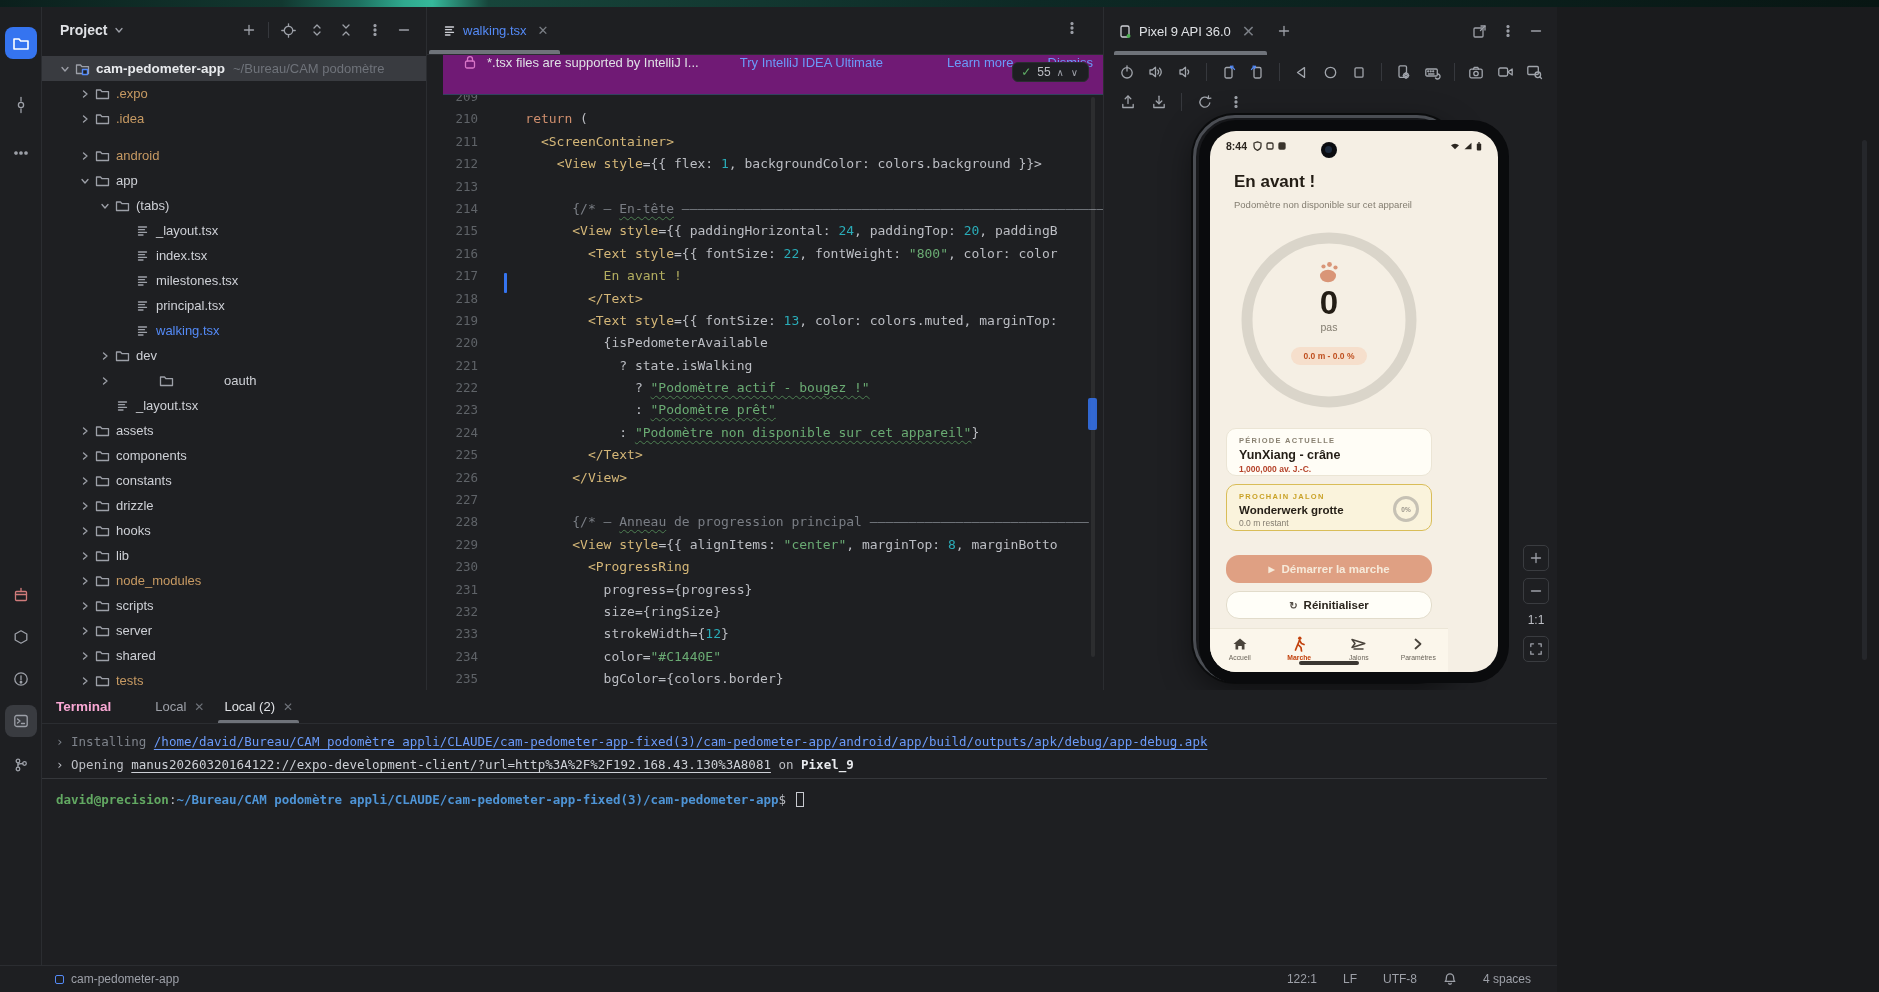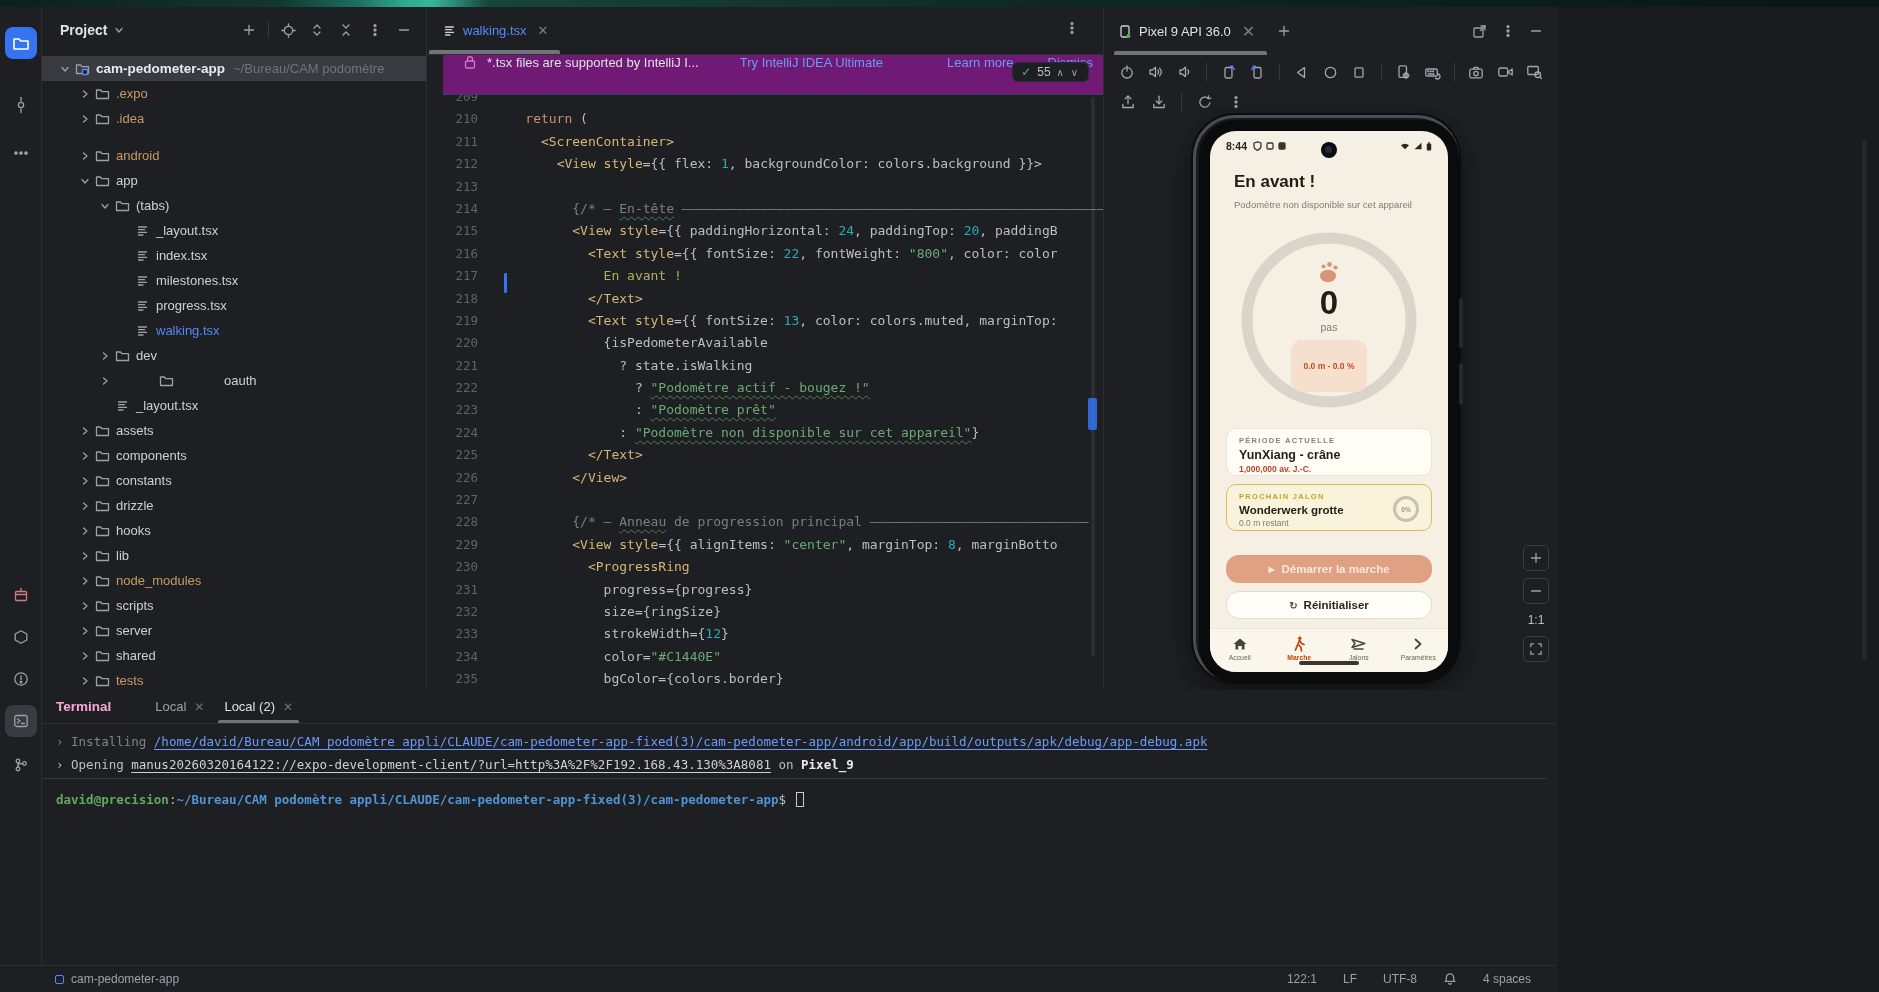--- a/index.html
+++ b/index.html
@@ -89,34 +89,34 @@
   .emu-toolbar1{top:52px;width:calc(100% - 20px);}
   .emu-toolbar1 .push{margin-left:auto;}
   .emu-toolbar2{top:82px;}
   .zoomctl{position:absolute;right:8px;top:538px;display:flex;flex-direction:column;align-items:center;gap:7px;color:#9DA0A8;}
   .zoomctl .zbtn{width:26px;height:26px;border:1px solid #3A3C40;border-radius:5px;display:flex;align-items:center;justify-content:center;font-size:15px;}
   .zoomctl .zlabel{font-size:12px;color:#BCBEC4;margin:2px 0;}
 
   
   .phone{position:absolute;left:89px;top:108px;width:266px;height:567px;background:#17181B;border:3px solid #4A4D53;border-radius:42px;box-shadow:0 0 0 2px #0b0c0d, 0 10px 30px #00000080;}
   .side-btn{position:absolute;right:-7px;width:4px;background:#26282C;border-radius:2px;}
-  .screen{position:absolute;left:14px;top:13px;width:238px;height:541px;background:#F5EFE4;border-radius:26px;box-shadow:0 0 0 11px #0A0B0D;overflow:hidden;}
+  .screen{position:absolute;left:14px;top:13px;width:288px;height:541px;background:#F5EFE4;border-radius:26px;box-shadow:0 0 0 11px #0A0B0D;overflow:hidden;}
   .p-status{position:absolute;left:0;top:6px;width:100%;height:18px;display:flex;align-items:center;padding:0 16px;color:#2B2620;font-size:10.5px;font-weight:700;}
   .p-status .sicons{display:flex;align-items:center;gap:4px;margin-left:6px;color:#3A352D;}
   .p-status .right{margin-left:auto;display:flex;align-items:center;gap:3px;color:#2B2620;}
   .punch{position:absolute;left:111px;top:11px;width:16px;height:16px;border-radius:50%;background:#0B0C10;}
   .punch:after{content:"";position:absolute;left:4px;top:4px;width:7px;height:7px;border-radius:50%;background:#1D2A3C;}
   .p-title{position:absolute;left:24px;top:41px;font-size:17px;font-weight:800;color:#231D15;}
   .p-sub{position:absolute;left:24px;top:68px;font-size:9.5px;color:#837D70;}
   .p-ring{position:absolute;left:31px;top:101px;width:176px;height:176px;}
   .p-ring-inner{position:absolute;left:0;top:0;width:176px;height:176px;display:flex;flex-direction:column;align-items:center;}
   .paw{margin-top:28px;}
   .p-steps{font-size:33px;font-weight:800;color:#231D15;line-height:34px;margin-top:2px;}
   .p-steps-unit{font-size:10.5px;color:#837D70;margin-top:1px;}
-  .p-badge{margin-top:7px;background:#F6DFCC;color:#BF4F1F;font-weight:700;font-size:8.5px;padding:21px 12px;border-radius:11px;}
+  .p-badge{margin-top:14px;background:#F6DFCC;color:#BF4F1F;font-weight:700;font-size:8.5px;padding:4px 12px;border-radius:11px;}
   .p-card1{position:absolute;left:16px;top:297px;width:206px;height:48px;background:#FFFDF6;border:1px solid #EBE5D5;border-radius:10px;padding:7px 12px 0;}
   .p-card-label{font-size:7.5px;font-weight:700;letter-spacing:1.3px;color:#8A8272;}
   .p-card1 .name{font-size:12.5px;font-weight:800;color:#241E16;margin-top:3px;}
   .p-card1 .date{font-size:8.5px;font-weight:700;color:#B5432A;margin-top:2px;}
   .p-card2{position:absolute;left:16px;top:353px;width:206px;height:47px;background:#FAF3DC;border:1px solid #D9BD58;border-radius:10px;padding:7px 12px 0;}
   .p-card2 .label{font-size:7.5px;font-weight:700;letter-spacing:1.3px;color:#C9A227;}
   .p-card2 .name{font-size:11.5px;font-weight:800;color:#241E16;margin-top:3px;}
   .p-card2 .sub{font-size:8.5px;color:#837D70;margin-top:2px;}
   .p-card2 .mring{position:absolute;right:12px;top:11px;width:26px;height:26px;border:3px solid #C6C1B4;border-radius:50%;display:flex;align-items:center;justify-content:center;font-size:6.5px;color:#9A948A;font-weight:700;}
   .p-btn1{position:absolute;left:16px;top:424px;width:206px;height:28px;background:#DFA083;border-radius:13px;display:flex;align-items:center;justify-content:center;gap:7px;color:#F6EADA;font-size:11.5px;font-weight:800;}
@@ -409,21 +409,21 @@
         <div class="trow" style="padding-left: 76px;">
           <span class="chev"></span>
           <span class="ticon">
             <svg width="13" height="13" viewBox="0 0 13 13" fill="none" stroke="currentColor" stroke-width="1.3" stroke-linecap="round" stroke-linejoin="round">
               <line x1="2.5" y1="3" x2="10.5" y2="3"></line>
               <line x1="2.5" y1="5.7" x2="8.5" y2="5.7"></line>
               <line x1="2.5" y1="8.4" x2="10.5" y2="8.4"></line>
               <line x1="2.5" y1="11" x2="7" y2="11"></line>
             </svg>
           </span>
-          <span class="tlabel">progress.tsx</span>
+          <span class="tlabel">principal.tsx</span>
         </div>
         <div class="trow" style="padding-left: 76px;">
           <span class="chev"></span>
           <span class="ticon">
             <svg width="13" height="13" viewBox="0 0 13 13" fill="none" stroke="currentColor" stroke-width="1.3" stroke-linecap="round" stroke-linejoin="round">
               <line x1="2.5" y1="3" x2="10.5" y2="3"></line>
               <line x1="2.5" y1="5.7" x2="8.5" y2="5.7"></line>
               <line x1="2.5" y1="8.4" x2="10.5" y2="8.4"></line>
               <line x1="2.5" y1="11" x2="7" y2="11"></line>
             </svg>

